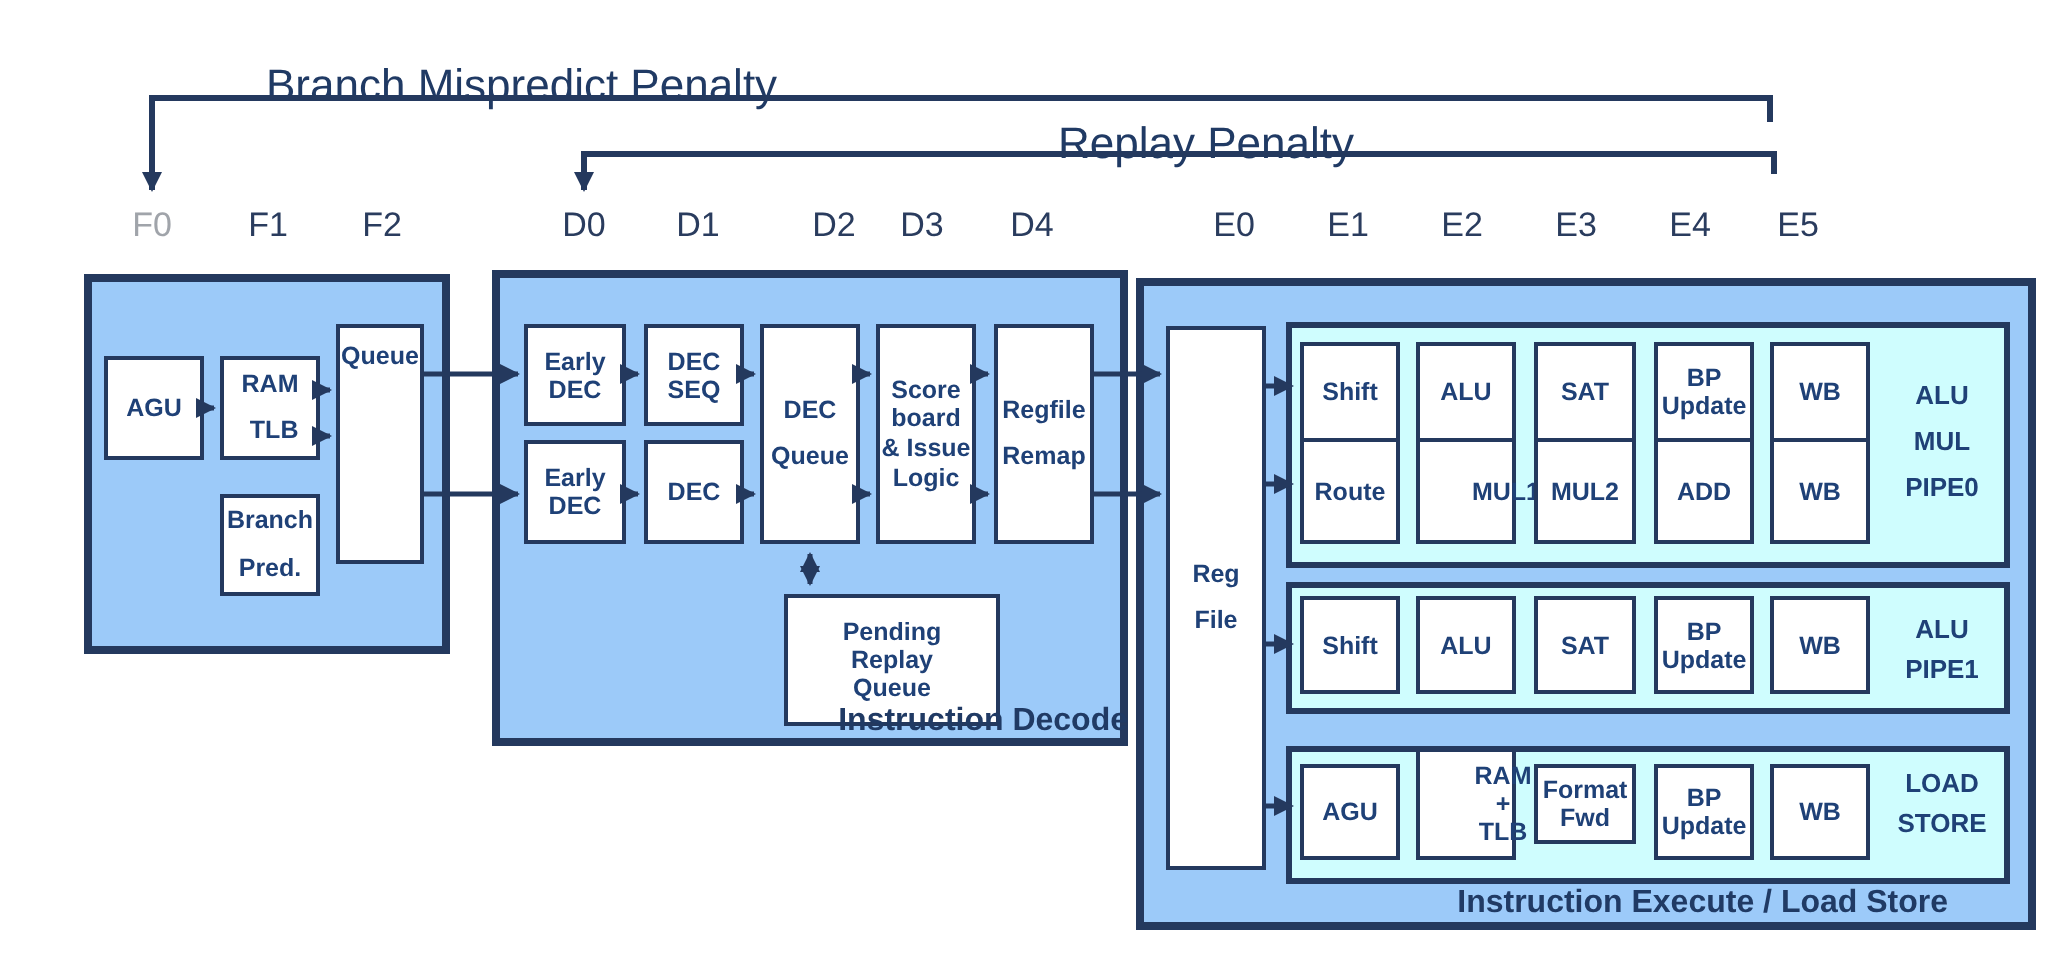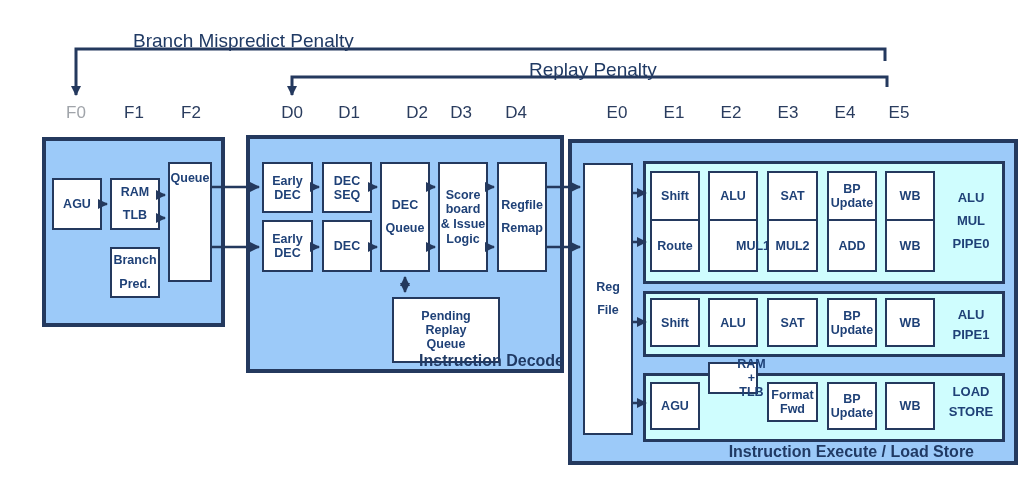--- a/index.html
+++ b/index.html
@@ -10,21 +10,21 @@
   .box{position:absolute;background:#ffffff;border:2px solid #24395E;box-sizing:border-box;
        display:flex;align-items:center;justify-content:center;text-align:center;}
   .box.top{align-items:flex-start;padding-top:7px;}
   .lbl{font-weight:bold;font-size:12.5px;line-height:1.12;color:#1F4177;white-space:pre-line;}
   .lbl.loose{line-height:1.85;}
   .caption{position:absolute;font-weight:bold;font-size:16px;color:#203A64;box-sizing:border-box;}
   .sidelabel{position:absolute;font-weight:bold;font-size:13px;color:#1F4177;
              text-align:center;white-space:pre-line;}
   .stg{position:absolute;top:103px;transform:translateX(-50%);font-size:17px;color:#2A3C5E;}
   .stg.dim{color:#A0A4AA;}
-  .ann{position:absolute;font-size:19px;color:#203A64;}
+  .ann{position:absolute;font-size:22px;color:#203A64;}
   .wires{position:absolute;left:0;top:0;pointer-events:none;}
 </style>
 </head>
 <body>
 
 <div class="stage">
 
   <span class="ann" style="left:133px;top:30px;">Branch Mispredict Penalty</span>
   <span class="ann" style="left:529px;top:59px;">Replay Penalty</span>
 
@@ -40,21 +40,21 @@
   <span class="stg" style="left:674px;">E1</span>
   <span class="stg" style="left:731px;">E2</span>
   <span class="stg" style="left:788px;">E3</span>
   <span class="stg" style="left:845px;">E4</span>
   <span class="stg" style="left:899px;">E5</span>
 
   <div class="unit" style="left:42px;top:137px;width:183px;height:190px;"></div>
   <div class="box" style="left:52px;top:178px;width:50px;height:52px;">
     <span class="lbl">AGU</span>
     </div>
-  <div class="box" style="left:110px;top:178px;width:50px;height:52px;">
+  <div class="box" style="left:110px;top:178px;width:50px;height:52px;text-align:right;">
     <span class="lbl loose">RAM
 TLB</span>
     </div>
   <div class="box top" style="left:168px;top:162px;width:44px;height:120px;">
     <span class="lbl">Queue</span>
     </div>
   <div class="box" style="left:110px;top:247px;width:50px;height:51px;">
     <span class="lbl loose">Branch
 Pred.</span>
     </div>
@@ -155,21 +155,21 @@
   <div class="box" style="left:885px;top:298px;width:50px;height:49px;">
     <span class="lbl">WB</span>
     </div>
   <div class="sidelabel" style="left:936px;top:305px;width:70px;line-height:20px;">ALU
 PIPE1</div>
 
   <div class="panel" style="left:643px;top:373px;width:362px;height:69px;"></div>
   <div class="box" style="left:650px;top:382px;width:50px;height:48px;">
     <span class="lbl">AGU</span>
     </div>
-  <div class="box" style="left:708px;top:362px;width:50px;height:32px;padding-left:37px;">
+  <div class="box" style="left:708px;top:374px;width:50px;height:56px;padding-left:37px;">
     <span class="lbl">RAM +
 TLB</span>
     </div>
   <div class="box" style="left:767px;top:382px;width:51px;height:40px;">
     <span class="lbl">Format
 Fwd</span>
     </div>
   <div class="box" style="left:827px;top:382px;width:50px;height:48px;">
     <span class="lbl">BP
 Update</span>

